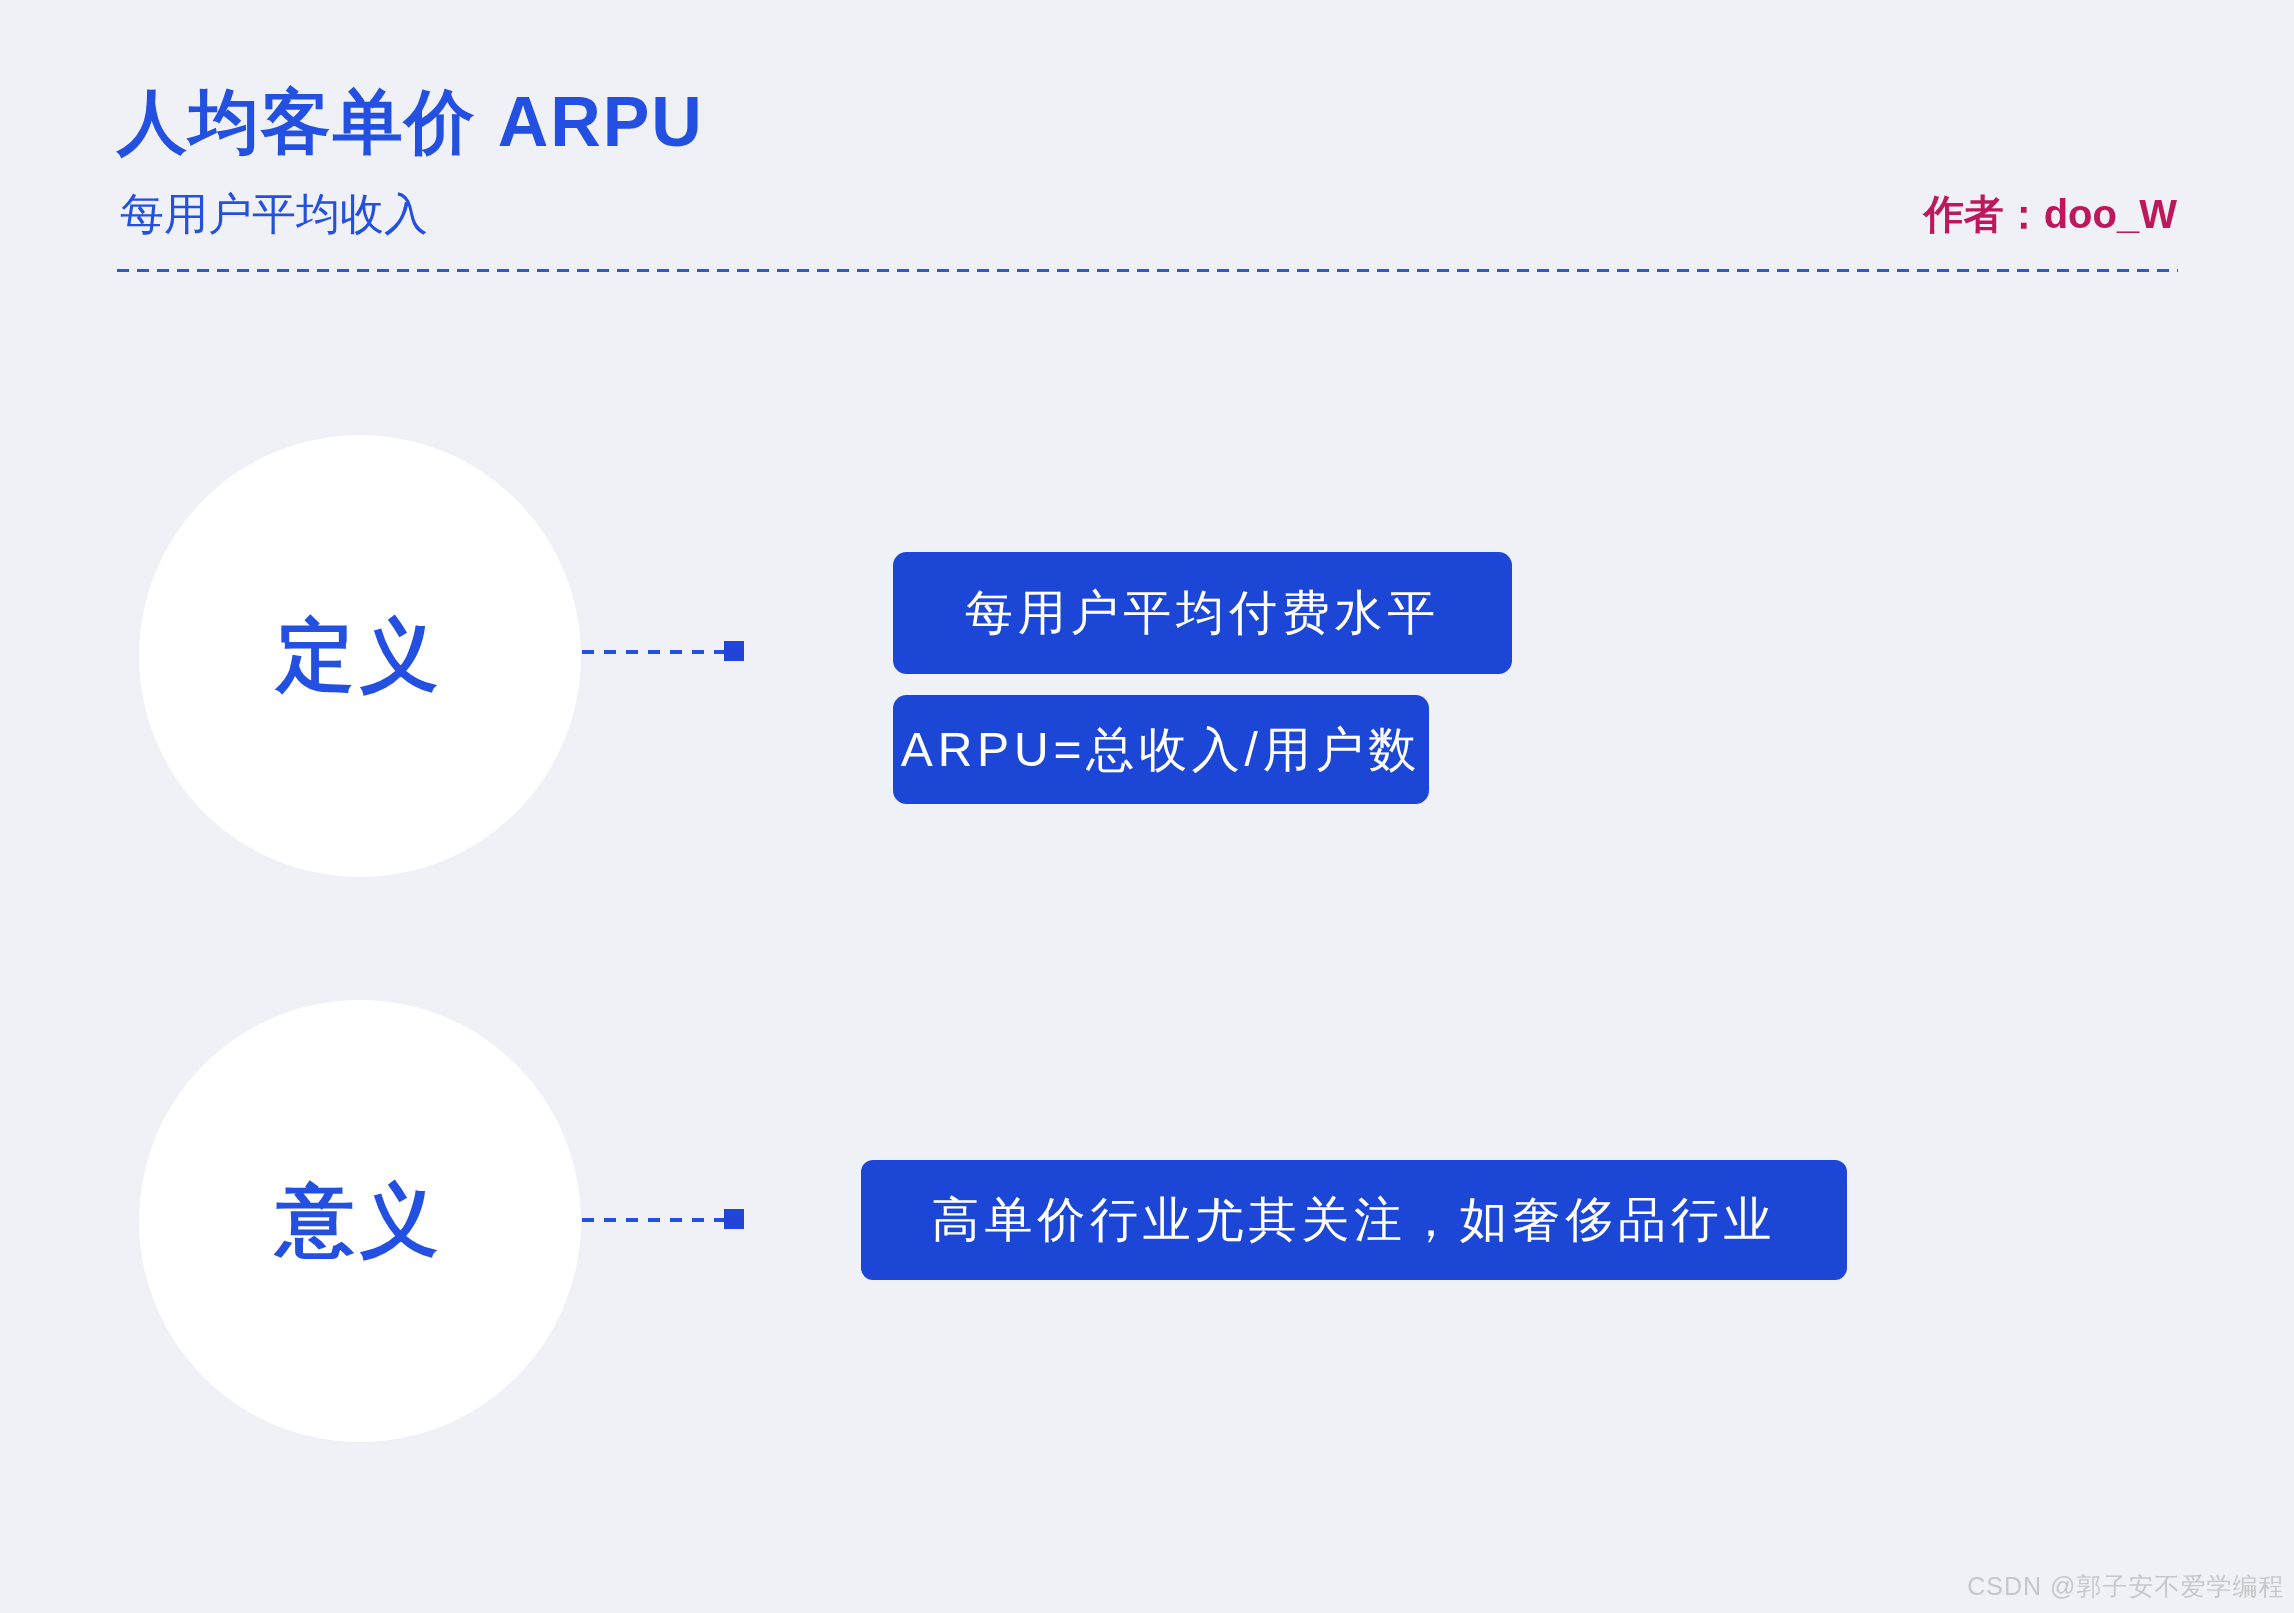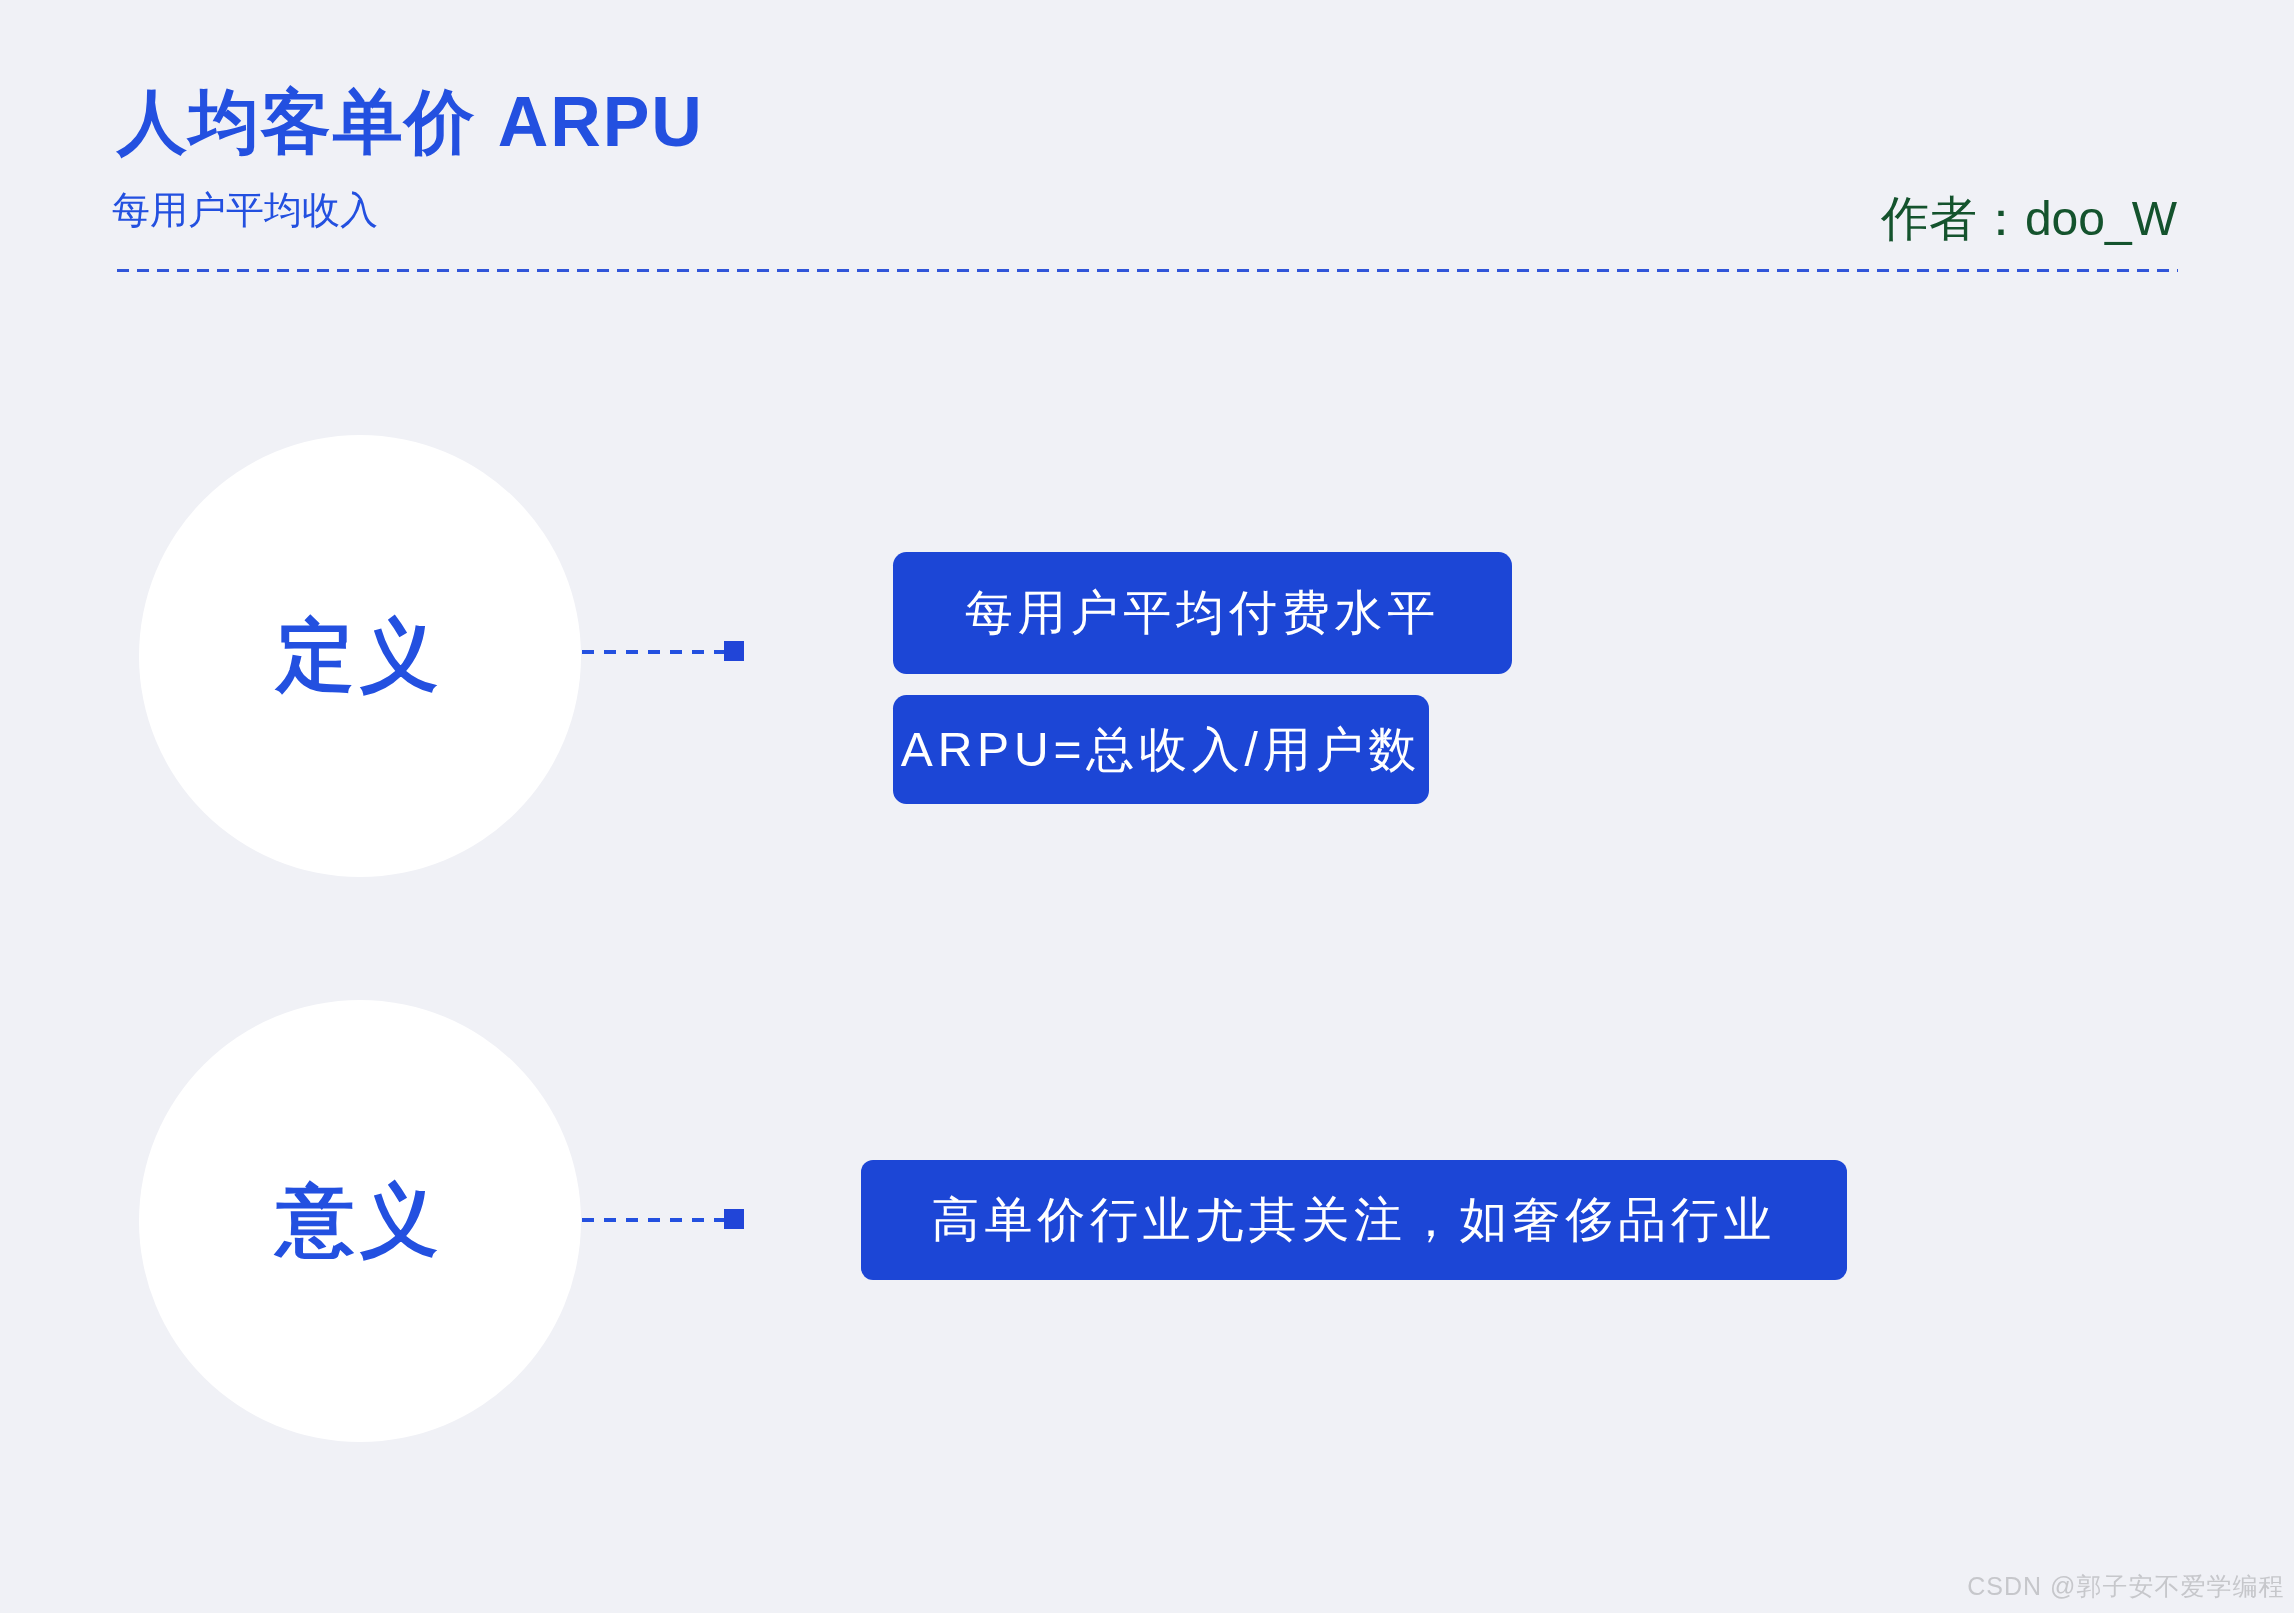--- a/index.html
+++ b/index.html
@@ -16,34 +16,34 @@
     left: 117px;
     top: 76px;
     font-size: 70px;
     font-weight: 700;
     color: #2350E0;
     letter-spacing: 1.9px;
     white-space: nowrap;
   }
   .page-subtitle {
     position: absolute;
-    left: 112px;
+    left: 120px;
     top: 185px;
-    font-size: 38px;
+    font-size: 44px;
     font-weight: 500;
     color: #2350E0;
     white-space: nowrap;
   }
   .author-credit {
     position: absolute;
     right: 117px;
     top: 187px;
-    font-size: 48px;
-    font-weight: 400;
-    color: #14532d;
+    font-size: 40px;
+    font-weight: 700;
+    color: #be185d;
     white-space: nowrap;
   }
   .dashed-divider {
     position: absolute;
     left: 117px;
     top: 269px;
     width: 2061px;
     height: 2.9px;
     background: repeating-linear-gradient(90deg, #3156DA 0 12.4px, transparent 12.4px 20px);
   }

